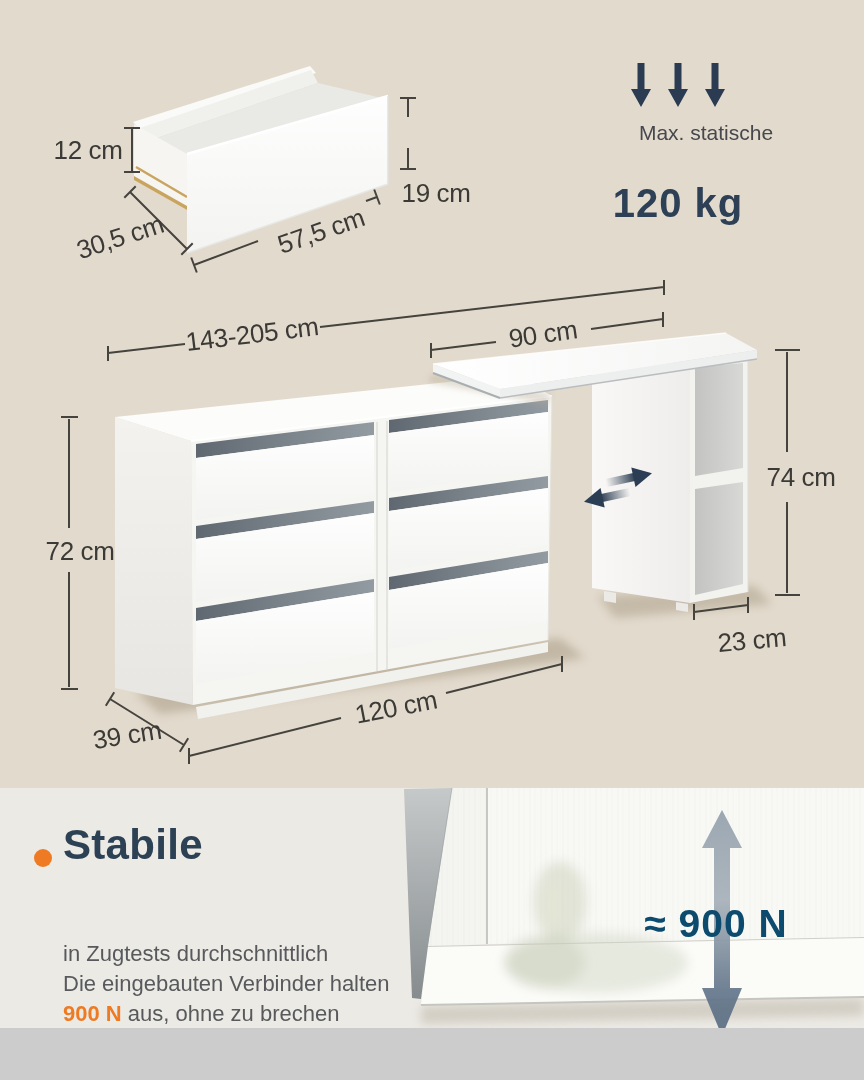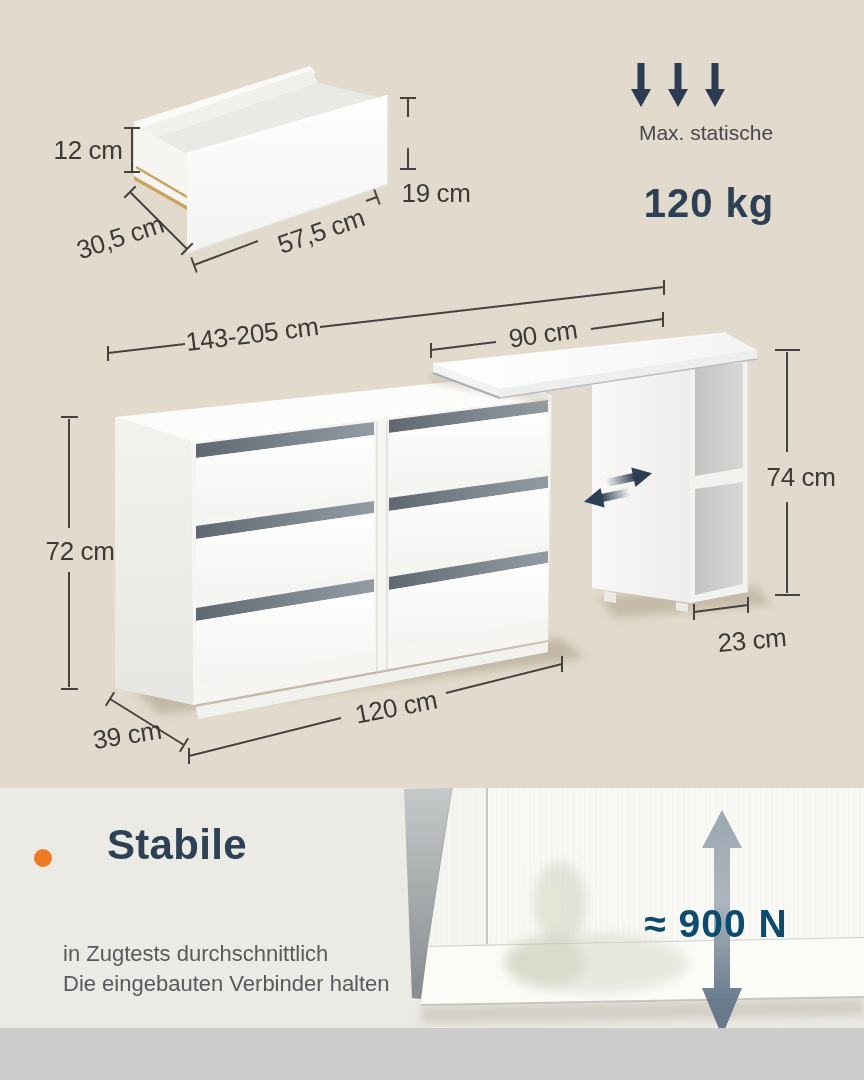--- a/index.html
+++ b/index.html
@@ -5,23 +5,23 @@
   html,body{margin:0;padding:0;background:#ccc;}
   .page{position:relative;width:864px;height:1028px;overflow:hidden;
         font-family:"Liberation Sans",sans-serif;background:#e2dacd;}
   .bg-bottom{position:absolute;left:0;top:788px;width:864px;height:292px;background:#eceae5;}
   .layer{position:absolute;inset:0;}
   .lab{position:absolute;font-size:26px;line-height:1;color:#3b3a36;
        letter-spacing:-0.4px;white-space:nowrap;transform:translate(-50%,-50%);}
   .cap{position:absolute;font-size:21px;line-height:1;color:#46484d;
        white-space:nowrap;transform:translate(-50%,-50%);}
   .big-val{position:absolute;font-size:40px;font-weight:700;color:#2d4055;
-       letter-spacing:1px;white-space:nowrap;transform:translate(-50%,-50%);margin-left:31px;}
+       letter-spacing:1px;white-space:nowrap;transform:translate(-50%,-50%);}
   .feat-title{position:absolute;left:63px;top:820px;font-size:42px;font-weight:700;
-       line-height:1.21;color:#2d4155;letter-spacing:0.3px;margin-left:44px;}
+       line-height:1.21;color:#2d4155;letter-spacing:0.3px;}
   .bullet{position:absolute;left:34px;top:849px;width:18px;height:18px;border-radius:50%;background:#ee7b23;}
   .feat-body{position:absolute;left:63px;top:939px;font-size:22px;line-height:30px;color:#58595c;}
   .hl{color:#ee7b23;font-weight:700;}
   .force{position:absolute;left:716px;top:924px;font-size:39px;font-weight:700;
        color:#0c4a6e;letter-spacing:1px;white-space:nowrap;transform:translate(-50%,-50%);}
 </style>
 </head>
 <body>
 
 <div class="page">
@@ -212,15 +212,18 @@
   <div class="lab" style="left:396px;top:707px;transform:translate(-50%,-50%) rotate(-11deg);">120 cm</div>
   <div class="lab" style="left:127px;top:735px;transform:translate(-50%,-50%) rotate(-9deg);">39 cm</div>
 
   <div class="bullet"></div>
   <div class="feat-title">
     <span>Stabile</span><br>
   </div>
   <div class="feat-body">
     <div>in Zugtests durchschnittlich</div>
     <div>Die eingebauten Verbinder halten</div>
+    <div>
+      <span class="hl">900 N</span><span> aus, ohne zu brechen</span>
+    </div>
   </div>
   <div class="force">≈ 900 N</div>
 </div>
 
 </body></html>

